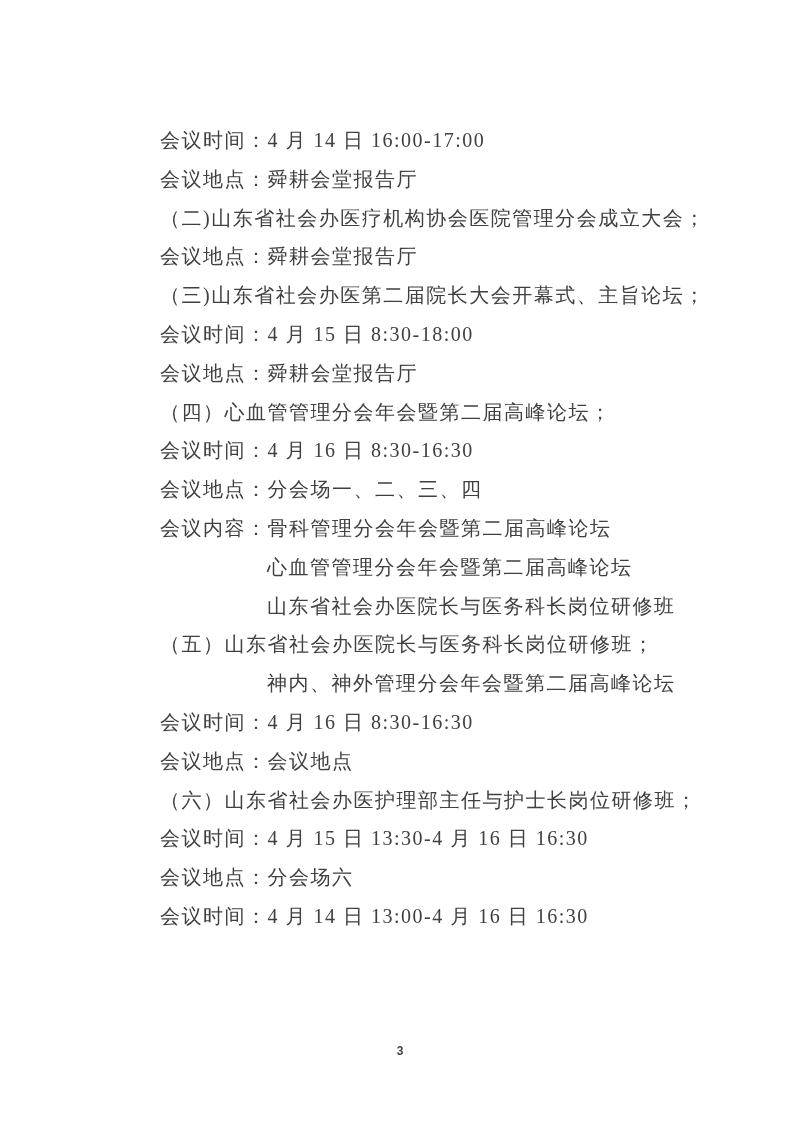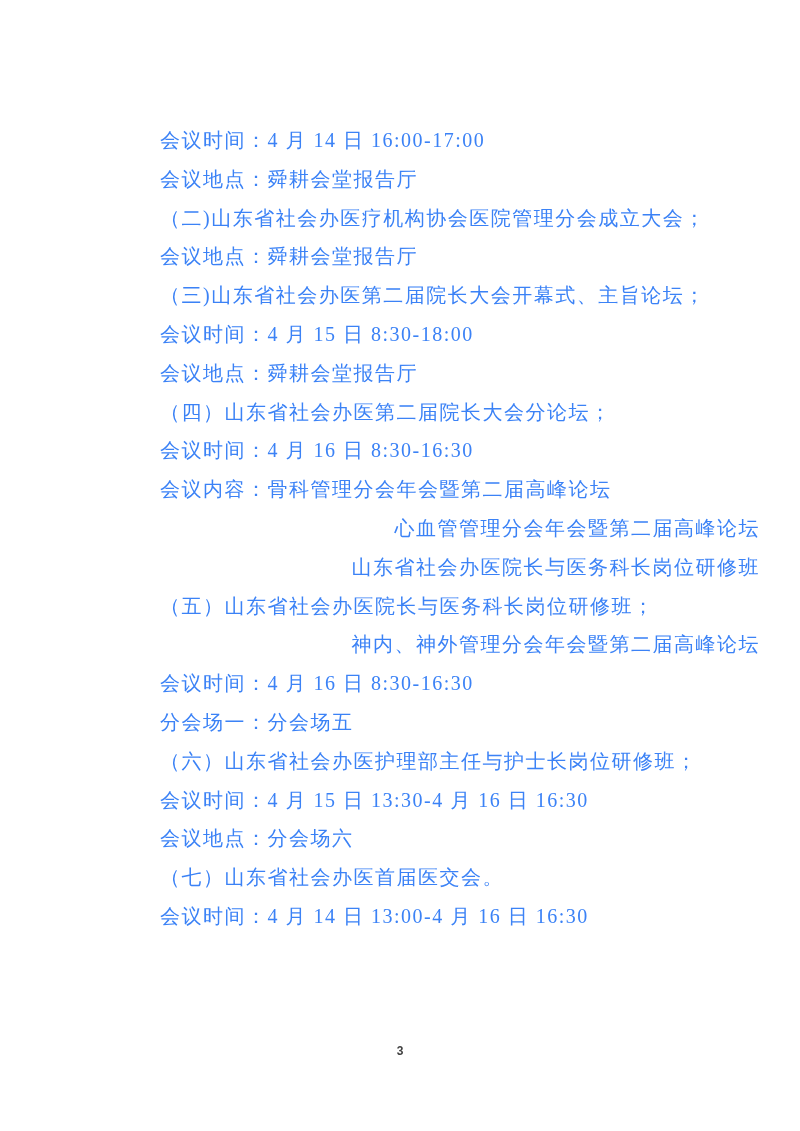--- a/index.html
+++ b/index.html
@@ -16,25 +16,25 @@
   }
   .content {
     position: absolute;
     top: 121px; left: 160px; right: 40px;
   }
   .line {
     margin: 0;
     font-size: 20px;
     line-height: 38.8px;
     letter-spacing: 1.5px;
-    color: #3b82f6;
+    color: #404040;
     white-space: nowrap;
     font-weight: normal;
   }
-  .line.cont { padding-left: 107px; text-align: right; }
+  .line.cont { padding-left: 107px; }
   .footer {
     position: absolute;
     top: 1044px; left: 0;
     width: 800px;
     text-align: center;
     font-family: "Liberation Sans", "DejaVu Sans", sans-serif;
     font-size: 12px;
     font-weight: bold;
     color: #3f3f3f;
   }
@@ -44,29 +44,29 @@
 
 <div class="page">
   <div class="content">
     <p class="line">会议时间：4 月 14 日 16:00-17:00</p>
     <p class="line">会议地点：舜耕会堂报告厅</p>
     <p class="line">（二)山东省社会办医疗机构协会医院管理分会成立大会；</p>
     <p class="line">会议地点：舜耕会堂报告厅</p>
     <p class="line">（三)山东省社会办医第二届院长大会开幕式、主旨论坛；</p>
     <p class="line">会议时间：4 月 15 日 8:30-18:00</p>
     <p class="line">会议地点：舜耕会堂报告厅</p>
-    <p class="line">（四）山东省社会办医第二届院长大会分论坛；</p>
+    <p class="line">（四）心血管管理分会年会暨第二届高峰论坛；</p>
     <p class="line">会议时间：4 月 16 日 8:30-16:30</p>
+    <p class="line">会议地点：分会场一、二、三、四</p>
     <p class="line">会议内容：骨科管理分会年会暨第二届高峰论坛</p>
     <p class="line cont">心血管管理分会年会暨第二届高峰论坛</p>
     <p class="line cont">山东省社会办医院长与医务科长岗位研修班</p>
     <p class="line">（五）山东省社会办医院长与医务科长岗位研修班；</p>
     <p class="line cont">神内、神外管理分会年会暨第二届高峰论坛</p>
     <p class="line">会议时间：4 月 16 日 8:30-16:30</p>
-    <p class="line">分会场一：分会场五</p>
+    <p class="line">会议地点：会议地点</p>
     <p class="line">（六）山东省社会办医护理部主任与护士长岗位研修班；</p>
     <p class="line">会议时间：4 月 15 日 13:30-4 月 16 日 16:30</p>
     <p class="line">会议地点：分会场六</p>
-    <p class="line">（七）山东省社会办医首届医交会。</p>
     <p class="line">会议时间：4 月 14 日 13:00-4 月 16 日 16:30</p>
   </div>
   <div class="footer">3</div>
 </div>
 
 </body></html>

